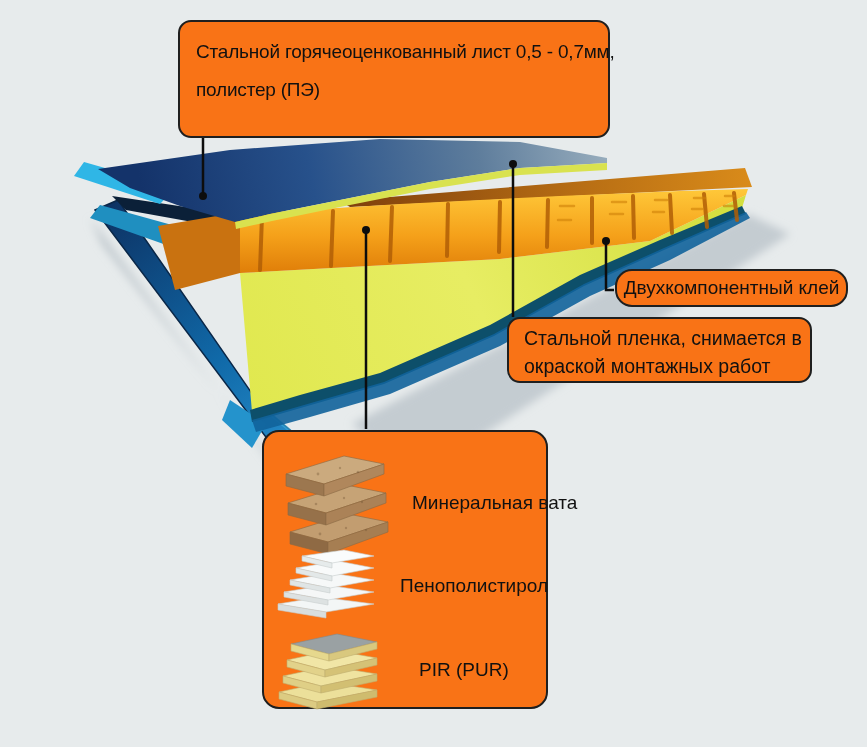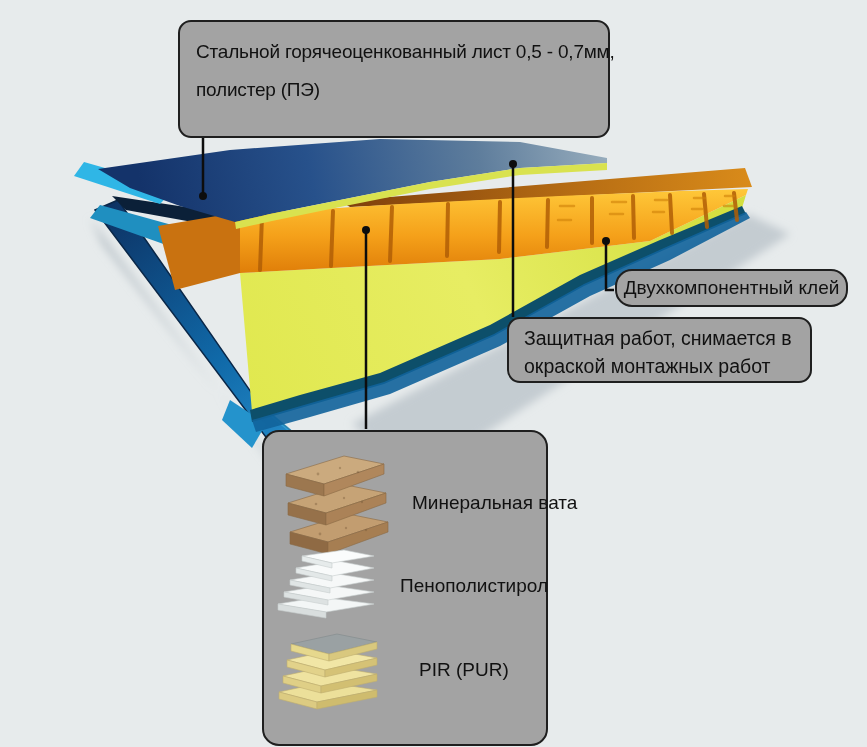--- a/index.html
+++ b/index.html
@@ -1,28 +1,28 @@
 <!DOCTYPE html>
 <html><head>
 <meta charset="utf-8">
 <style>
   html,body{margin:0;padding:0;}
   body{background:var(--bg,#e7ebec);font-family:"Liberation Sans",sans-serif;color:#111;}
   .stage{position:relative;width:867px;height:747px;background:var(--bg,#e7ebec);overflow:hidden;}
   .stage svg.scene{position:absolute;left:0;top:0;}
-  .callout{position:absolute;background:#a3a3a3;border:2px solid #1f1f1f;box-sizing:border-box;z-index:3;}
+  .callout{position:absolute;background:#f97316;border:2px solid #1f1f1f;box-sizing:border-box;z-index:3;}
   .callout .ln{white-space:nowrap;}
   #steel-box{left:178px;top:20px;width:432px;height:118px;border-radius:13px;
              padding:11px 16px;font-size:19px;line-height:38px;letter-spacing:-0.2px;}
   #glue-box{left:615px;top:269px;width:233px;height:38px;border-radius:17px;
             font-size:19px;line-height:34px;text-align:center;}
   #film-box{left:507px;top:317px;width:305px;height:66px;border-radius:13px;
             padding:5px 15px;font-size:19.5px;line-height:28px;}
   #insulation-title{position:absolute;left:402px;top:388px;font-size:20px;z-index:3;}
-  #insulation-box{left:262px;top:430px;width:286px;height:316px;border-radius:17px;}
+  #insulation-box{left:262px;top:430px;width:286px;height:279px;border-radius:17px;}
   .ins-row{position:absolute;display:flex;align-items:center;}
   .ins-label{font-size:19px;white-space:nowrap;}
   .thumb{display:block;}
 </style>
 </head>
 <body style="--bg: #e7ebec;">
 
 <div class="stage">
 
   <svg class="scene" width="867" height="747" viewBox="0 0 867 747">
@@ -102,21 +102,21 @@
   <div class="callout" id="steel-box" style="border-color: rgb(31, 31, 31);">
     <div class="ln">Стальной горячеоценкованный лист 0,5 - 0,7мм,</div>
     <div class="ln">полистер (ПЭ)</div>
   </div>
 
   <div class="callout" id="glue-box" style="border-color: rgb(31, 31, 31);">
     <span>Двухкомпонентный клей</span>
   </div>
 
   <div class="callout" id="film-box" style="border-color: rgb(31, 31, 31);">
-    <div class="ln">Защитная работ, снимается в</div>
+    <div class="ln">Стальной пленка, снимается в</div>
     <div class="ln">окраской монтажных работ</div>
   </div>
 
 
   <div class="callout" id="insulation-box" style="border-color: rgb(31, 31, 31);">
 
     <div class="ins-row" style="left:14px;top:16px;">
       <svg class="thumb" width="114" height="110" viewBox="0 0 114 110">
         <g stroke="#8a6a45" stroke-width="0.6">
           <g transform="translate(4,58)">

